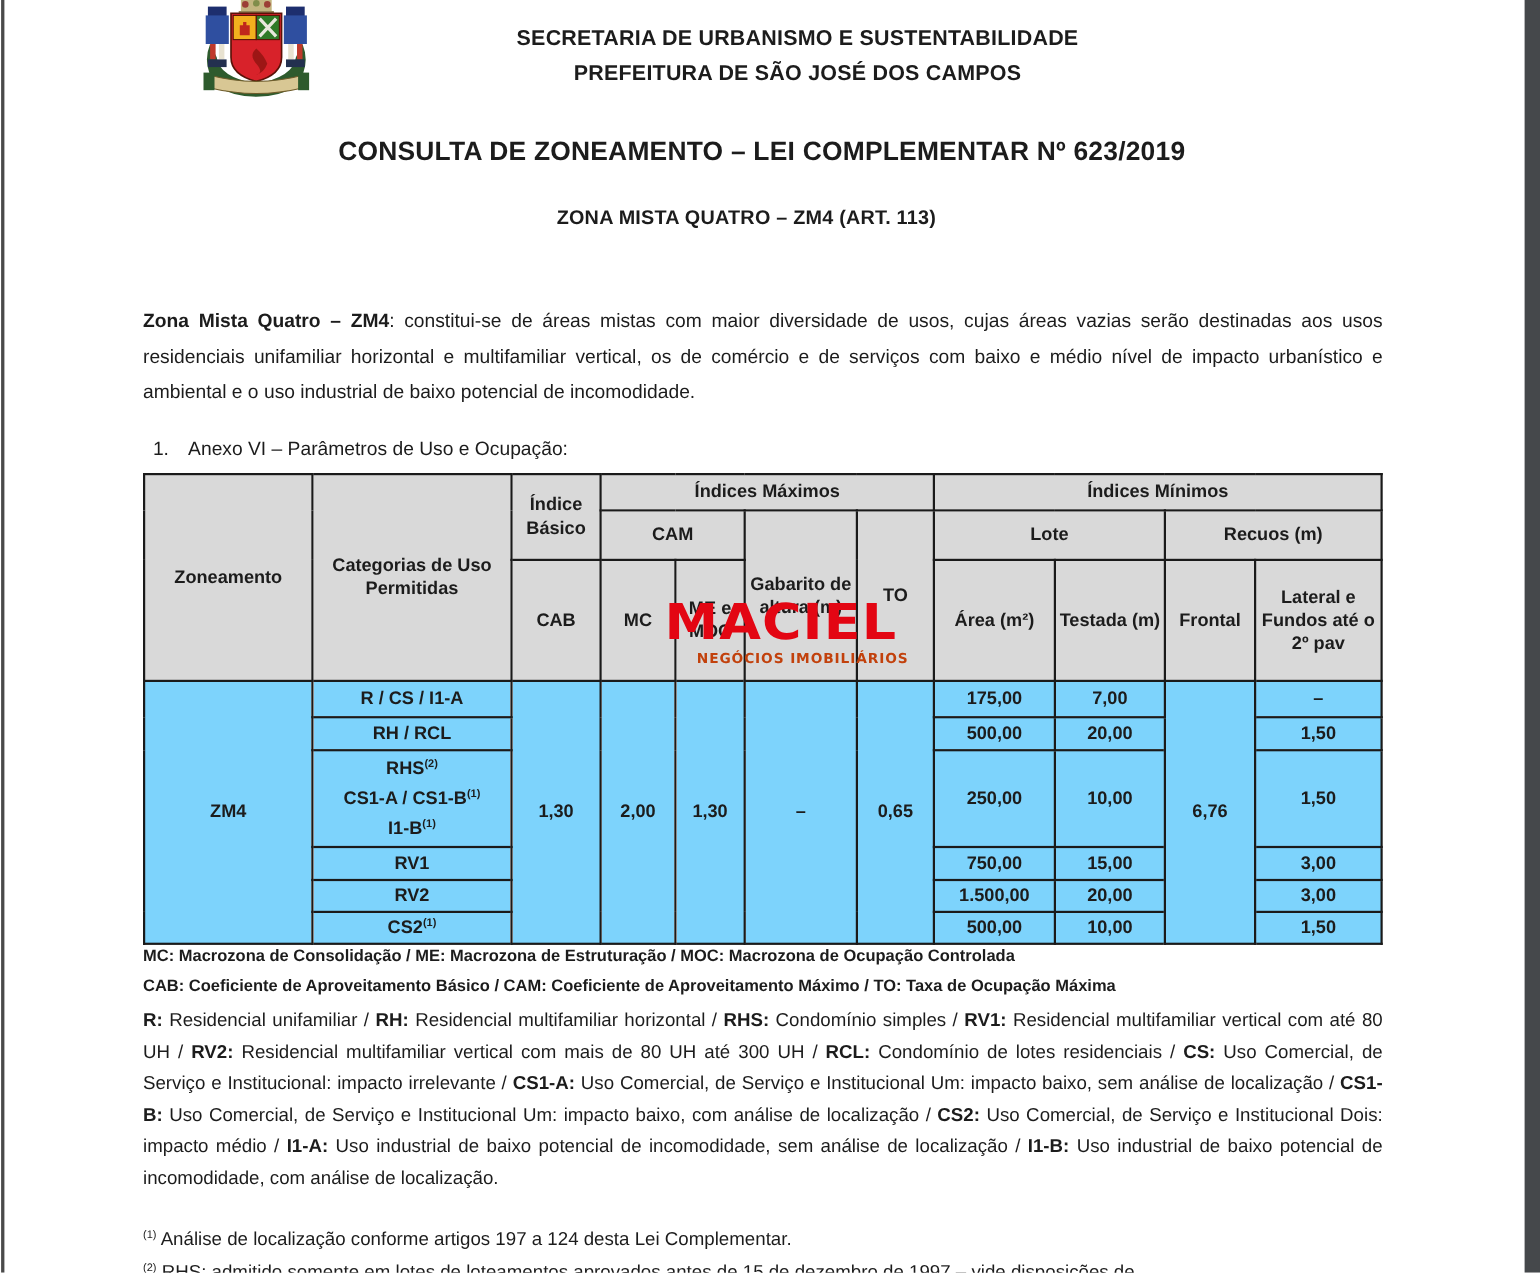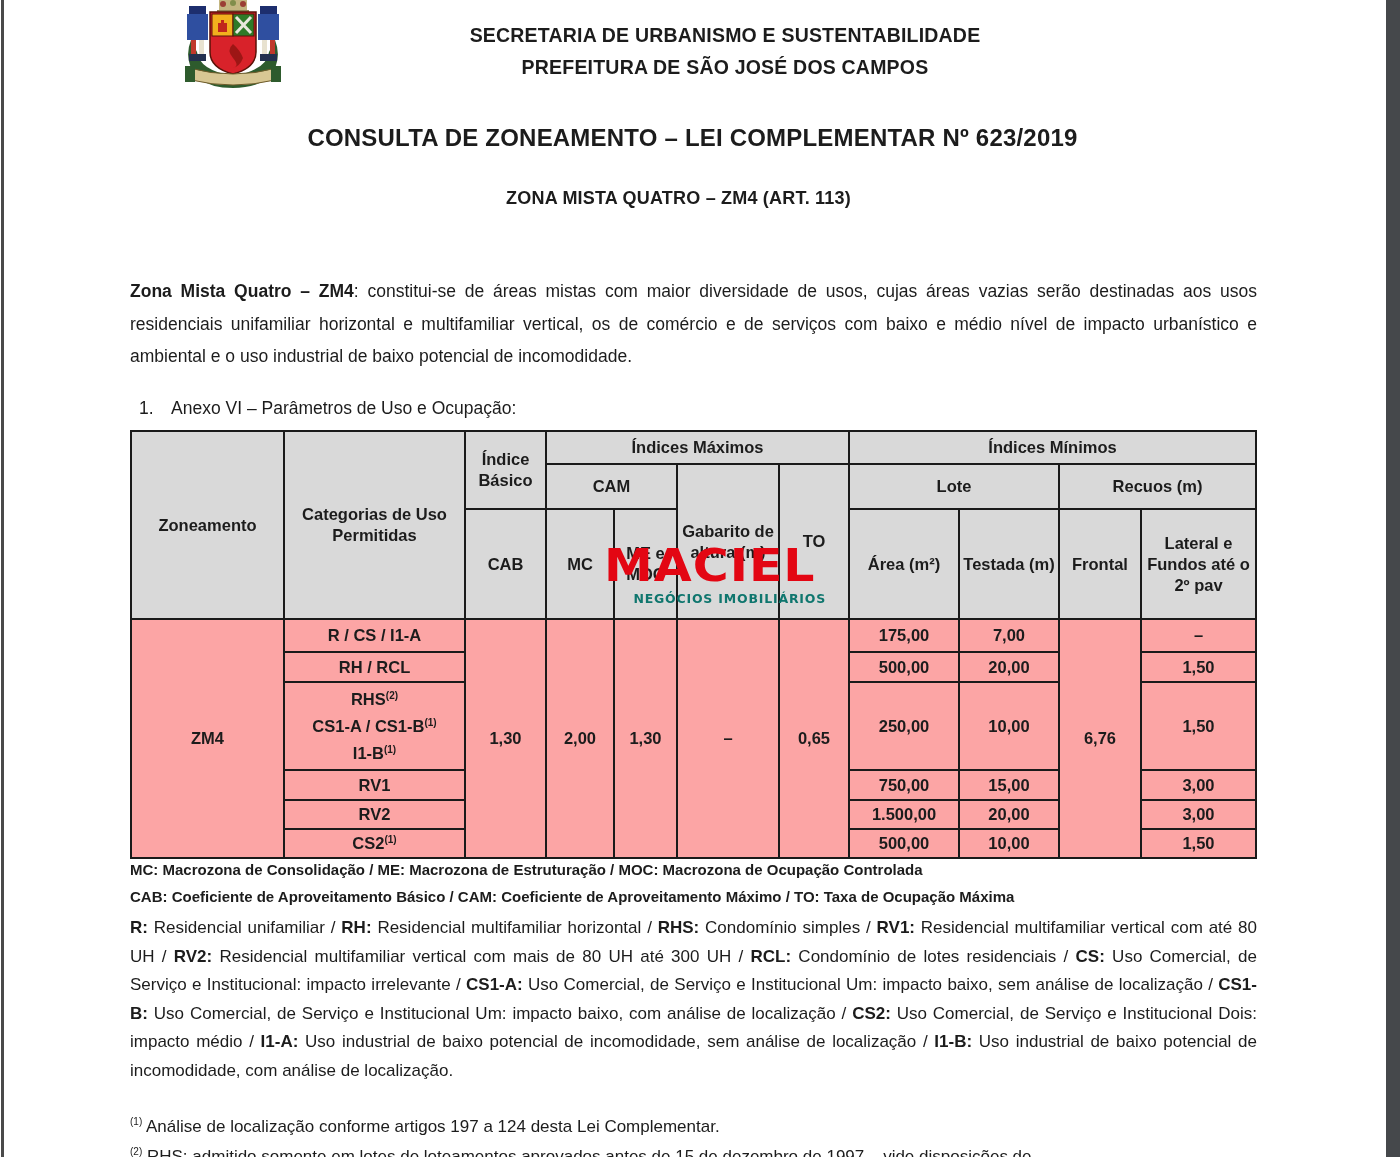--- a/index.html
+++ b/index.html
@@ -26,31 +26,31 @@
 
   .section-heading { position:absolute; top:398px; left:100px; font-size:17.5px;margin-left:39px; }
   .section-heading .num { display:inline-block; width:32px; }
 
   
   .table-wrap { position:absolute; top:430px; left:130px; }
   table { border-collapse:collapse; table-layout:fixed; }
   th, td { border:2px solid #1a1a1a; text-align:center; vertical-align:middle;
            font-weight:bold; font-size:16.5px; padding:0 3px; overflow:hidden; }
   th { background:#d9d9d9; line-height:21px; }
-  td { background:#fca5a5; line-height:21px; }
+  td { background:#7dd3fc; line-height:21px; }
   .cat-lines div { line-height:27px; }
   sup { font-size:10px; vertical-align:super; line-height:0; }
 
   
   .watermark { position:absolute; top:546px; left:604px; width:222px; z-index:5; text-align:right; }
   .wm-title { font-family:"DejaVu Sans", sans-serif; font-weight:900; font-size:49px;
               line-height:44px; letter-spacing:1px; text-align:left;
               transform:scaleY(.92); transform-origin:top left; }
   .wm-sub { font-family:"DejaVu Sans", sans-serif; font-weight:bold; font-size:12.5px;
-            letter-spacing:.8px; color:#0f766e; margin-top:1px; white-space:nowrap; }
+            letter-spacing:.8px; color:#c2410c; margin-top:1px; white-space:nowrap; }
 
   
   .notes-bold { position:absolute; left:130px; width:1130px; font-weight:bold; font-size:15px; }
   .note1 { top:861px; }
   .note2 { top:888px; }
   .legend { position:absolute; top:914px; left:130px; width:1127px; font-size:17px;
             line-height:28.5px; text-align:justify; }
   .legend b { font-weight:bold; }
   .fn { position:absolute; left:130px; width:1127px; font-size:17px; }
   .fn1 { top:1117px; }

